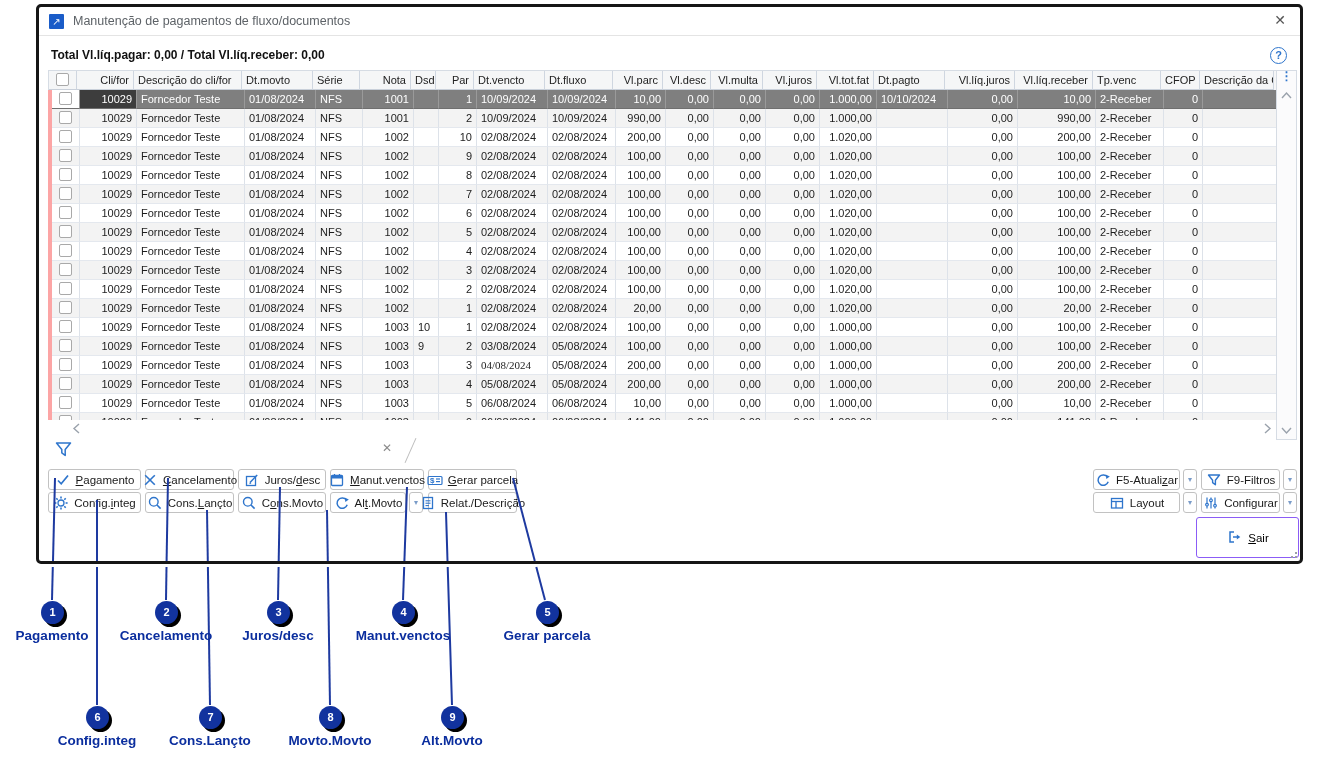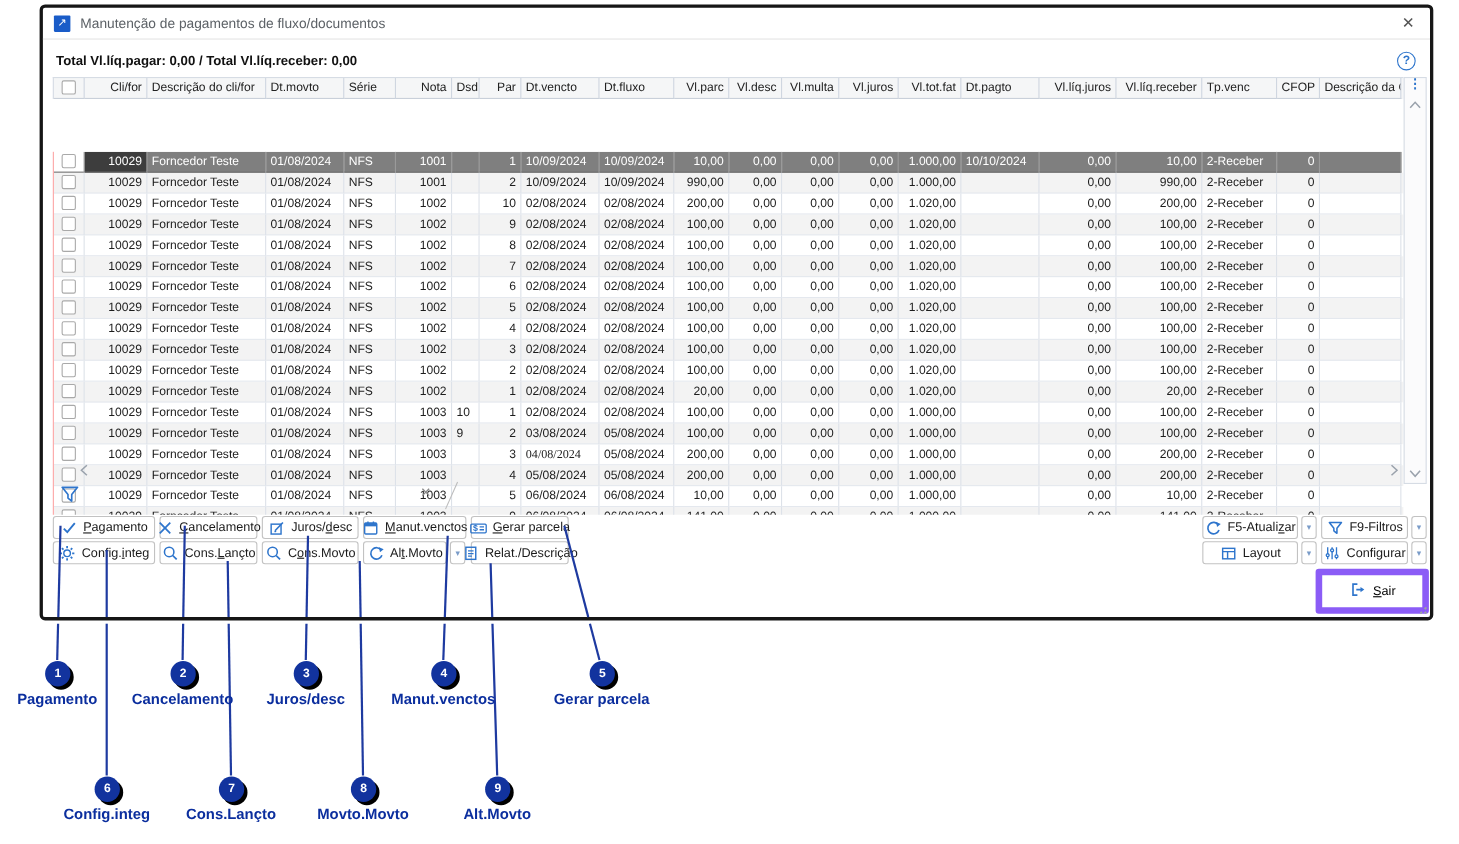--- a/index.html
+++ b/index.html
@@ -16,21 +16,21 @@
   #closex { position:absolute; right:14px; top:5px; font-size:14px; color:#555; cursor:default; }
   #totals { position:absolute; left:12px; top:41px; font-size:12px; font-weight:bold; color:#111; }
   #helpicon { position:absolute; right:13px; top:40px; width:17px; height:17px; border:1.6px solid #2e75cc;
               border-radius:50%; color:#2e75cc; font-size:11px; font-weight:bold; text-align:center; line-height:14px; }
 
   
   #grid { position:absolute; left:9px; top:63px; width:1228px; }
   .hrow { display:flex; height:20px; background:#f5f6f7; border-top:1px solid #d6dce4; border-left:1px solid #d6dce4; }
   .hcell { border-right:1px solid #cfd6e0; border-bottom:1px solid #c9d0da; font-size:11px; color:#222;
            line-height:19px; padding:0 4px; overflow:hidden; white-space:nowrap; flex:none; }
-  #gbody { height:330px; overflow:hidden; border-left:1px solid #fca5a5;margin-top:48px; }
+  #gbody { height:330px; overflow:hidden; border-left:4px solid #fca5a5; }
   .drow { display:flex; height:19px; background:#fff; }
   .drow.alt { background:#f3f3f3; }
   .dcell { border-right:1px solid #dde2e9; border-bottom:1px solid #e4e8ee; font-size:11px; color:#1d1d1d;
            line-height:18px; padding:0 4px; overflow:hidden; white-space:nowrap; flex:none; }
   .drow.sel .dcell { background:#7f7f7f; color:#fff; border-right-color:#9a9a9a; border-bottom-color:#6f6f6f; }
   .drow.sel .dcell.focuscell { background:#3d3d3d; }
   .drow.sel .dcell.cbcell { background:#fff; }
   .al-r { text-align:right; } .al-l { text-align:left; } .al-c { text-align:center; }
   .cb { width:13px; height:13px; border:1px solid #a9a9a9; border-radius:2px; background:#fff; margin:2px auto 0; }
 
@@ -50,21 +50,21 @@
   #clearx { position:absolute; left:334px; top:4px; font-size:12px; color:#8b8b8b; }
   #slash { position:absolute; left:362px; top:0px; width:1px; height:27px; background:#bdbdbd; transform:rotate(24deg); }
 
   
   .btn { position:absolute; height:21px; background:#fff; border:1px solid #c2c2c2; border-radius:3px;
          font-size:11.5px; color:#1a1a1a; display:flex; align-items:center; justify-content:center; gap:5px; white-space:nowrap; }
   .btn u { text-decoration:underline; }
   .btn .ic { display:inline-flex; width:16px; height:16px; align-items:center; justify-content:center; }
   .drop { position:absolute; height:21px; width:14px; background:#fff; border:1px solid #c2c2c2; border-radius:3px;
           color:#7a9cc9; font-size:8px; display:flex; align-items:center; justify-content:center; }
-  #sairbtn { position:absolute; left:1157px; top:510px; width:103px; height:41px; background:#fff; border:6px solid #8b5cf6;
+  #sairbtn { position:absolute; left:1157px; top:510px; width:103px; height:41px; background:#fff; border:1px solid #8b5cf6;
              border-radius:3px; font-size:11.5px; display:flex; align-items:center; justify-content:center; gap:6px; }
   #grip { position:absolute; right:3px; bottom:3px; width:8px; height:8px;
           background:
            radial-gradient(circle at 7px 7px,#9aa0a6 1px, transparent 1.3px),
            radial-gradient(circle at 7px 3px,#9aa0a6 1px, transparent 1.3px),
            radial-gradient(circle at 3px 7px,#9aa0a6 1px, transparent 1.3px); }
 
   
   .cnum { position:absolute; width:23px; height:23px; border-radius:50%; background:#12339e; color:#fff;
           font-size:11px; font-weight:bold; text-align:center; line-height:23px;

